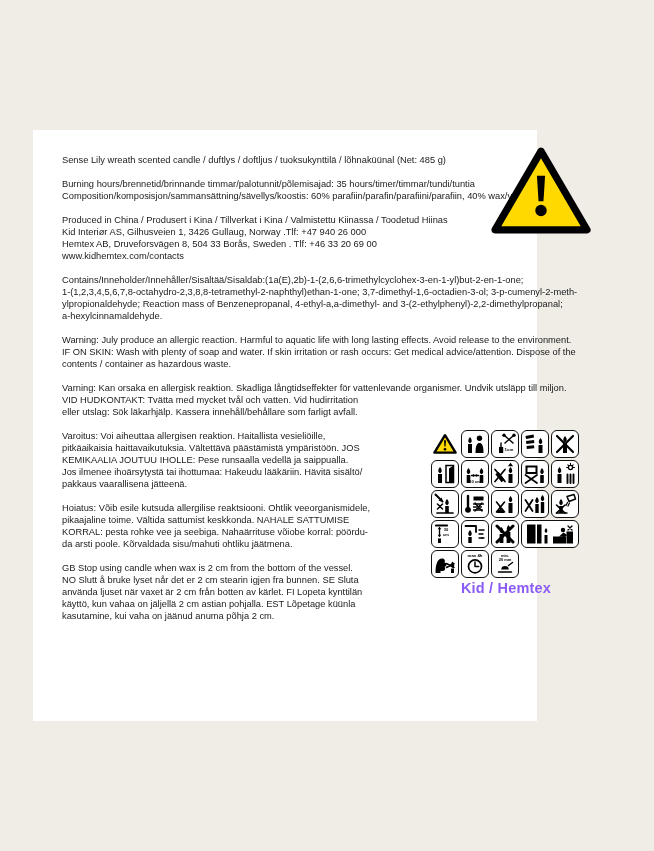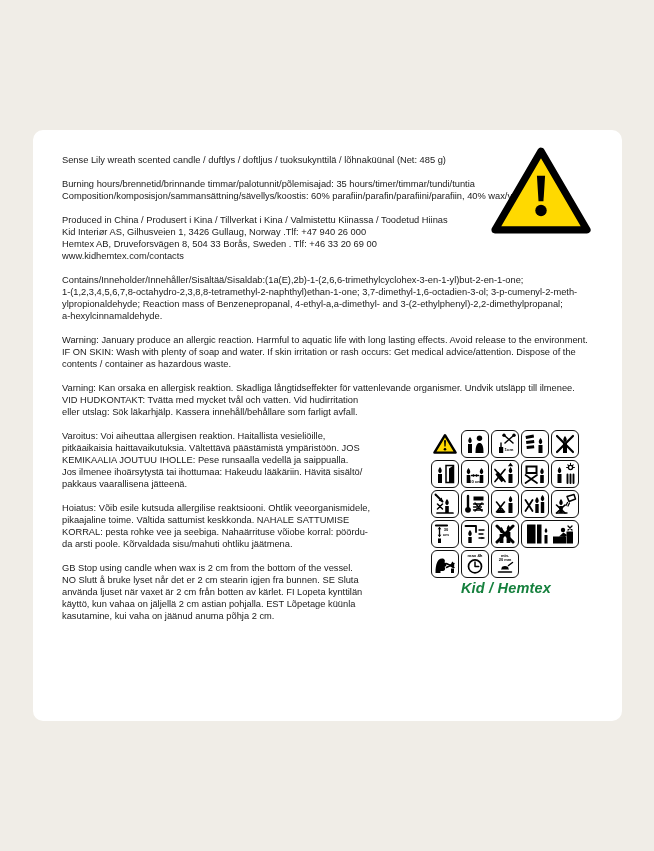--- a/index.html
+++ b/index.html
@@ -3,24 +3,23 @@
 <meta charset="utf-8">
 <style>
   html,body{margin:0;padding:0;}
   body{
     width:654px;height:851px;position:relative;overflow:hidden;
     background:#f0ede7;
     font-family:"Liberation Sans", sans-serif;
     -webkit-font-smoothing:antialiased;
   }
   .sheet{
-    position:absolute;left:33px;top:130px;width:589px;height:591px;
+    position:absolute;left:33px;top:130px;width:504px;height:591px;
     background:#ffffff;box-sizing:border-box;
     padding:24px 0 0 29px;
-    border-radius:10px;
   }
   .content{width:560px;}
   .para{
     font-size:9.3px;line-height:12px;color:#1a1a1a;
     white-space:pre-line;margin:0 0 12px 0;
   }
   .big-warning{
     position:absolute;left:455px;top:14px;width:106px;height:92px;
   }
   .bottom-zone{display:flex;align-items:flex-start;gap:9px;}
@@ -28,22 +27,22 @@
   .right-col{width:150px;flex:none;margin-left:auto;margin-right:46px;}
   .pg-row{display:flex;gap:2px;margin-bottom:2px;}
   .pg-cell{
     width:28px;height:28px;box-sizing:border-box;background:#fff;
     border:1.6px solid #111;border-radius:6px;
     display:flex;align-items:center;justify-content:center;overflow:hidden;
   }
   .pg-cell.plain{border:none;border-radius:0;}
   .pg-cell.wide{width:58px;}
   .brand{
-    font-size:14.5px;font-weight:bold;color:#15803d;text-align:center;
-    letter-spacing:0.2px;font-style:italic;
+    font-size:14.5px;font-weight:bold;color:#8b5cf6;text-align:center;
+    letter-spacing:0.2px;
   }
 </style>
 </head>
 <body>
 
 <div class="sheet">
 
   <svg class="big-warning" viewBox="0 0 100 90">
     <polygon points="50,7 95,84 5,84" stroke="#000" stroke-width="7" stroke-linejoin="round" fill="#FFD900"></polygon>
     <path d="M46 31 h8 l-1.6 25 h-4.8 z" fill="#000"></path>
@@ -55,24 +54,24 @@
     <p class="para">Burning hours/brennetid/brinnande timmar/palotunnit/põlemisajad: 35 hours/timer/timmar/tundi/tuntia
 Composition/komposisjon/sammansättning/sävellys/koostis: 60% parafiin/parafin/parafiini/parafiin, 40% wax/voks/vax/vaha</p>
     <p class="para">Produced in China / Produsert i Kina / Tillverkat i Kina / Valmistettu Kiinassa / Toodetud Hiinas
 Kid Interiør AS, Gilhusveien 1, 3426 Gullaug, Norway .Tlf: +47 940 26 000
 Hemtex AB, Druveforsvägen 8, 504 33 Borås, Sweden . Tlf: +46 33 20 69 00
 www.kidhemtex.com/contacts</p>
     <p class="para">Contains/Inneholder/Innehåller/Sisältää/Sisaldab:(1a(E),2b)-1-(2,6,6-trimethylcyclohex-3-en-1-yl)but-2-en-1-one;
 1-(1,2,3,4,5,6,7,8-octahydro-2,3,8,8-tetramethyl-2-naphthyl)ethan-1-one; 3,7-dimethyl-1,6-octadien-3-ol; 3-p-cumenyl-2-meth-
 ylpropionaldehyde; Reaction mass of Benzenepropanal, 4-ethyl-a,a-dimethyl- and 3-(2-ethylphenyl)-2,2-dimethylpropanal;
 a-hexylcinnamaldehyde.</p>
-    <p class="para">Warning: January produce an allergic reaction. Harmful to aquatic life with long lasting effects. Avoid release to the environment.
+    <p class="para">Warning: July produce an allergic reaction. Harmful to aquatic life with long lasting effects. Avoid release to the environment.
 IF ON SKIN: Wash with plenty of soap and water. If skin irritation or rash occurs: Get medical advice/attention. Dispose of the
 contents / container as hazardous waste.</p>
-    <p class="para">Varning: Kan orsaka en allergisk reaktion. Skadliga långtidseffekter för vattenlevande organismer. Undvik utsläpp till ilmenee.
+    <p class="para">Varning: Kan orsaka en allergisk reaktion. Skadliga långtidseffekter för vattenlevande organismer. Undvik utsläpp till miljon.
 VID HUDKONTAKT: Tvätta med mycket tvål och vatten. Vid hudirritation
 eller utslag: Sök läkarhjälp. Kassera innehåll/behållare som farligt avfall.</p>
 
     <div class="bottom-zone">
       <div class="left-col">
         <p class="para">Varoitus: Voi aiheuttaa allergisen reaktion. Haitallista vesieliöille,
 pitkäaikaisia haittavaikutuksia. Vältettävä päästämistä ympäristöön. JOS
 KEMIKAALIA JOUTUU IHOLLE: Pese runsaalla vedellä ja saippualla.
 Jos ilmenee ihoärsytystä tai ihottumaa: Hakeudu lääkäriin. Hävitä sisältö/
 pakkaus vaarallisena jätteenä.</p>

